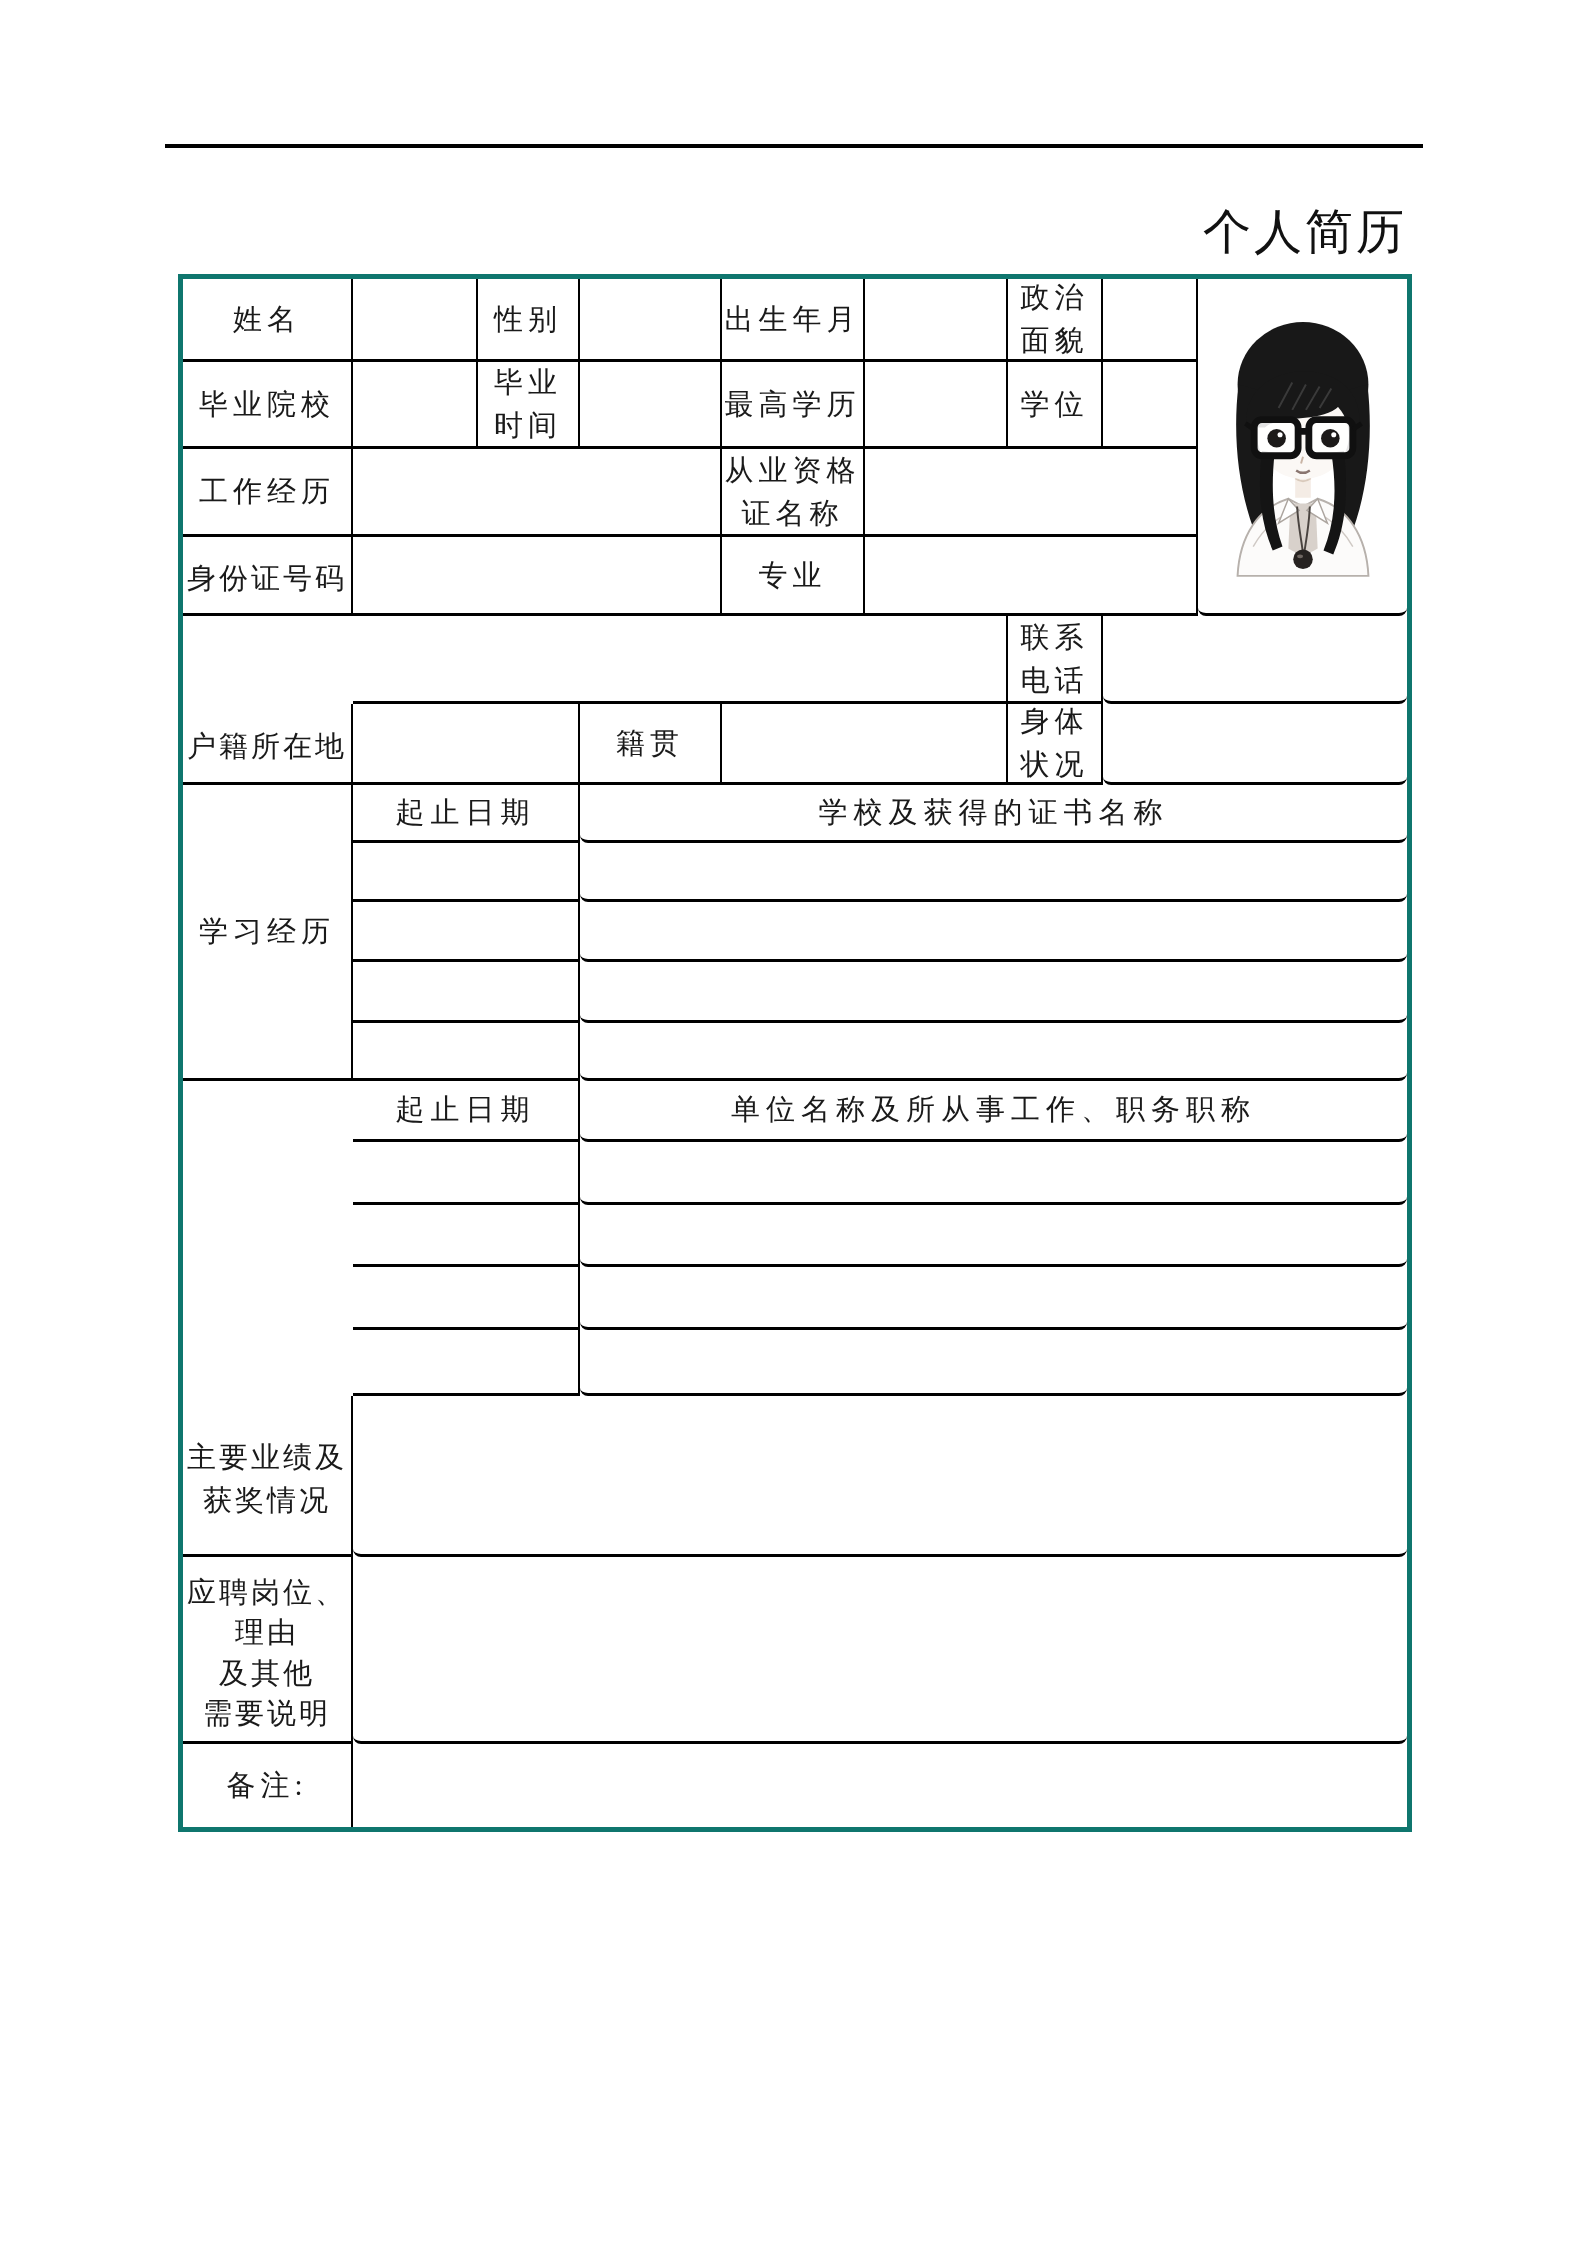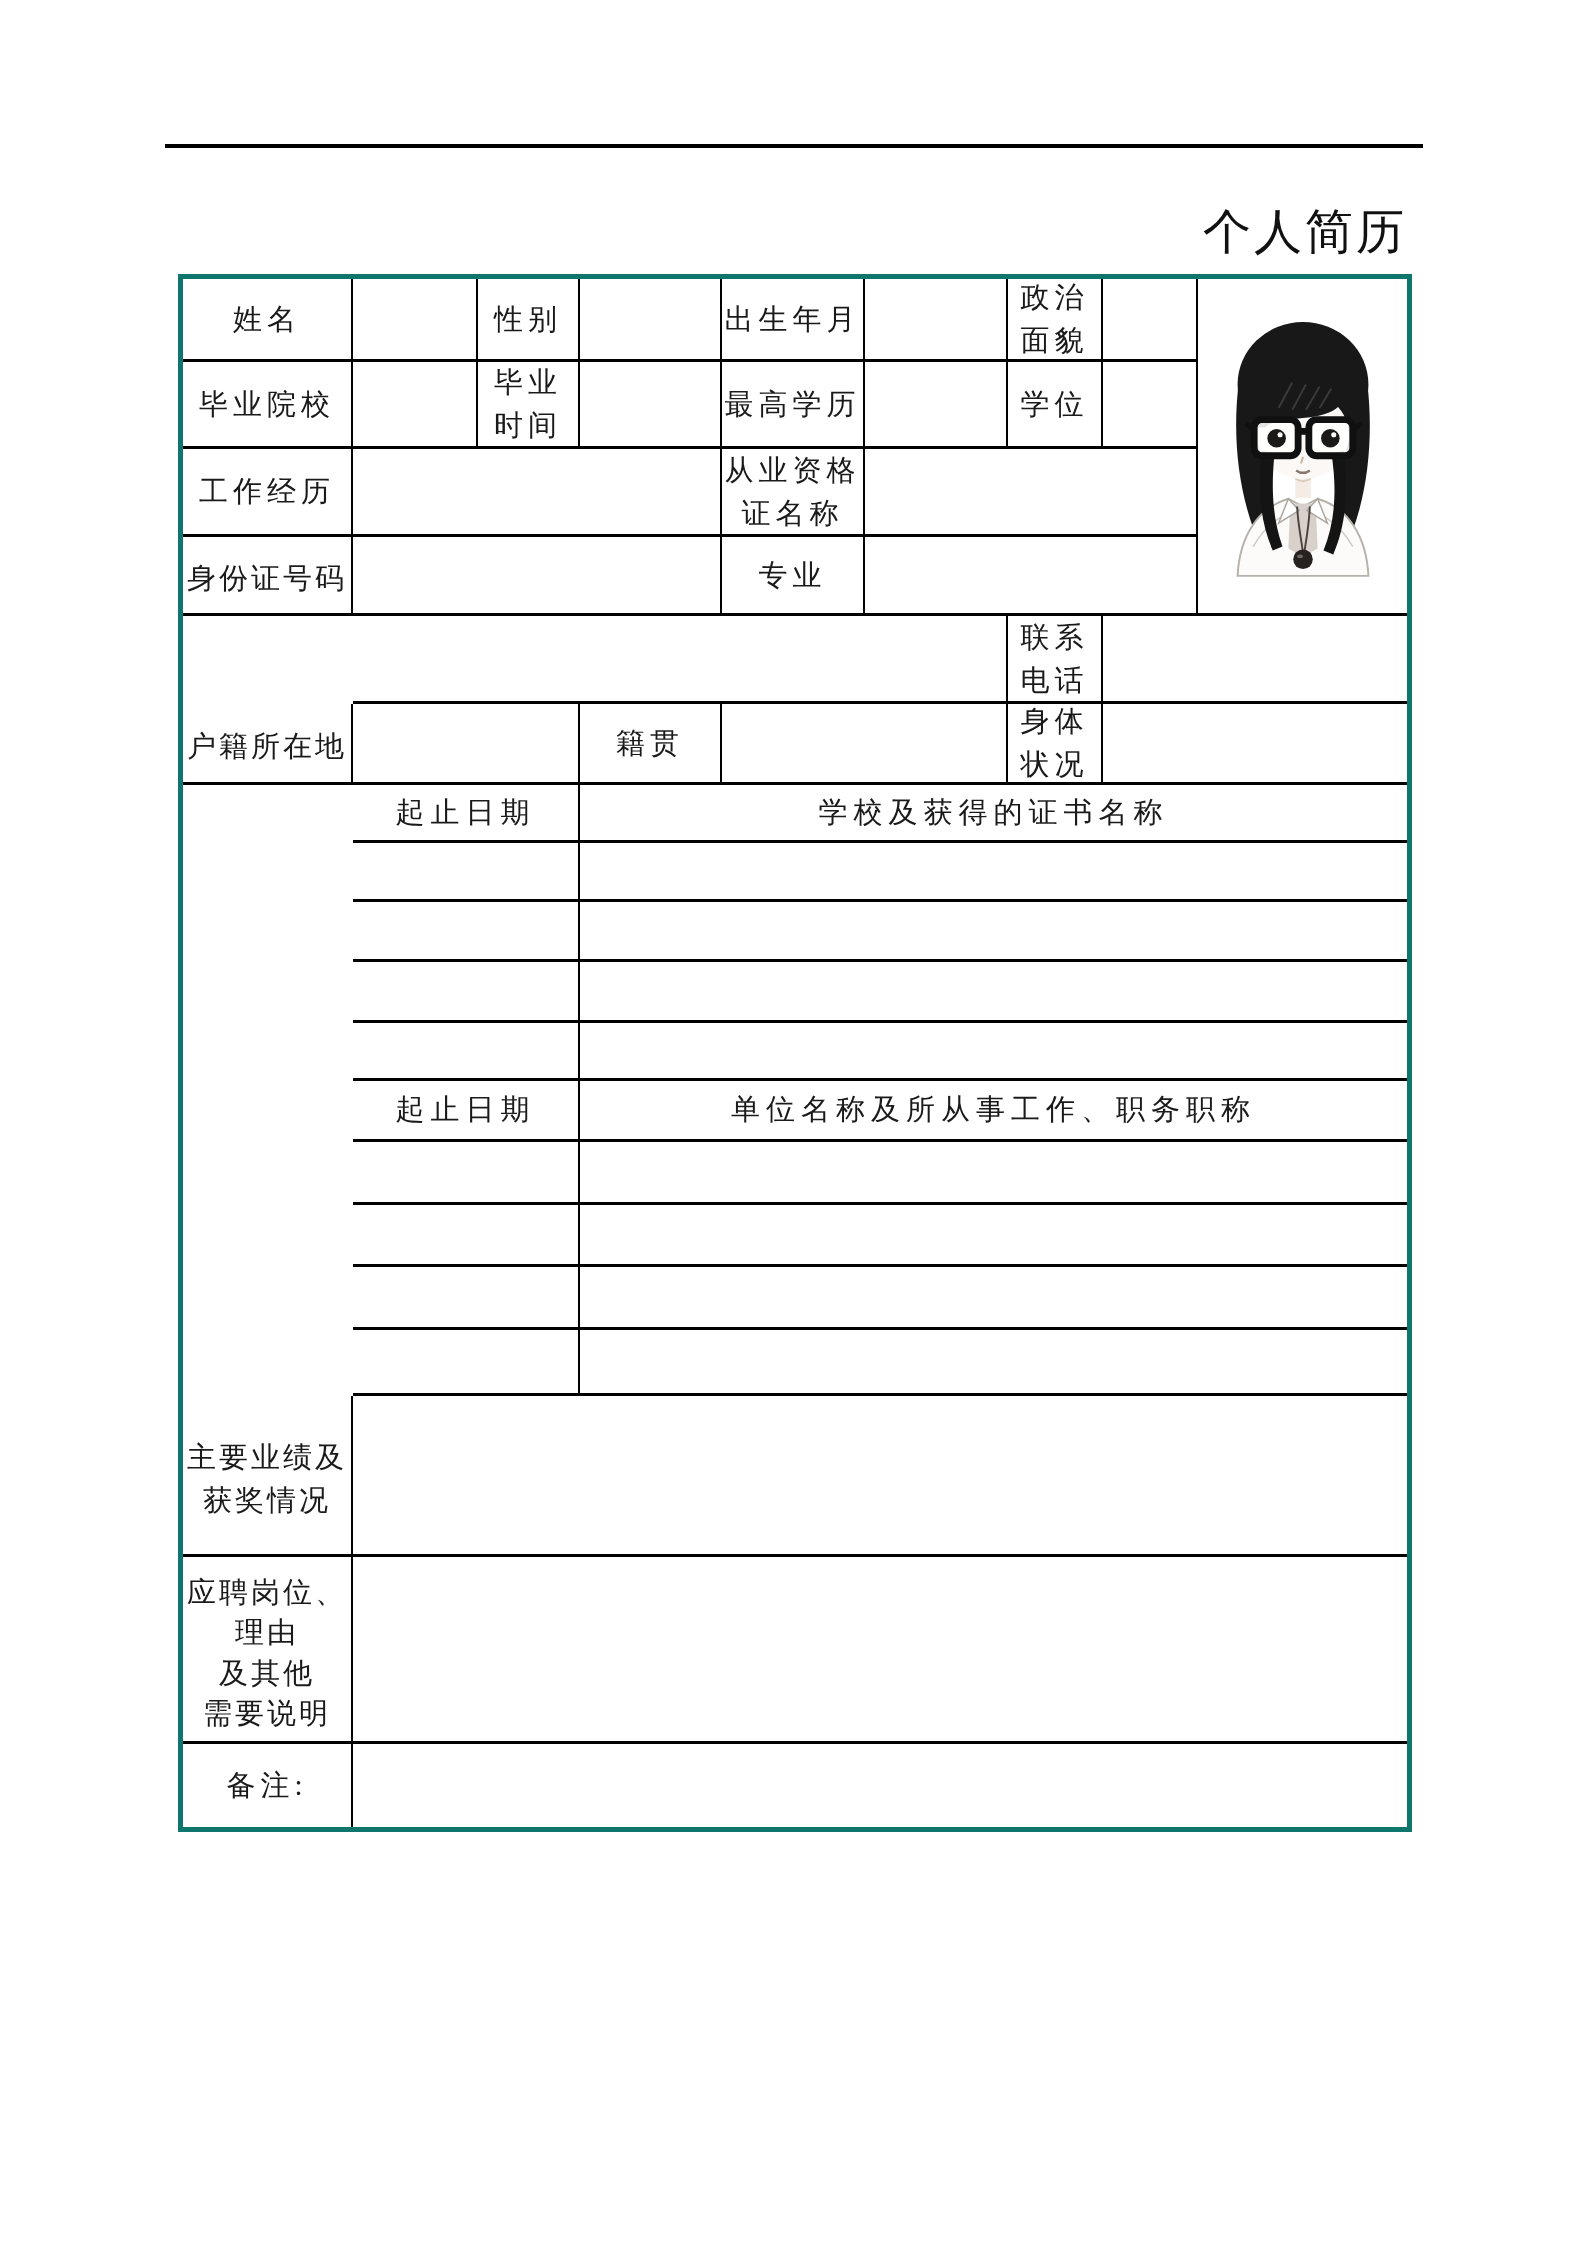--- a/index.html
+++ b/index.html
@@ -7,21 +7,21 @@
        font-family:"Liberation Serif","DejaVu Serif",serif;color:#1a1a1a;}
   .rule{position:absolute;left:165px;top:144px;width:1258px;height:4px;background:#000;}
   .title{position:absolute;left:183px;top:200px;width:1224px;margin:0;
          text-align:right;font-size:48px;font-weight:400;letter-spacing:3px;color:#111;}
   .tbl{position:absolute;left:178px;top:274px;display:grid;background:#fff;
        grid-template-columns:170px 125px 102px 142px 143px 143px 95px 95px 209px;
        grid-template-rows:83px 87px 88px 79px 88px 81px 58px 59px 60px 61px 58px 61px 63px 62px 63px 66px 161px 187px 83px;
        border:5px solid #0f766e;}
   .c{box-sizing:border-box;border-right:2px solid #000;border-bottom:3px solid #000;
      display:flex;align-items:center;justify-content:center;overflow:hidden;}
-  .er{border-right:none;}
+  .er{border-right:none;border-radius:8px;}
   .eb{border-bottom:none;}
   .lbl{font-size:29px;line-height:1.48;letter-spacing:5px;text-align:center;
        white-space:pre-line;color:#1a1a1a;}
   .lbl.tight{letter-spacing:3px;margin-top:7px;}
   .hdr{font-size:29px;letter-spacing:6px;text-align:center;color:#1a1a1a;}
   .photo-wrap{align-items:center;justify-content:center;}
   svg{display:block;}
 </style>
 </head>
 <body>
@@ -145,20 +145,23 @@
   <div class="c" style="grid-area:6/4/7/5">
       <span class="lbl">籍贯</span>
     </div>
   <div class="c" style="grid-area:6/5/7/7"></div>
   <div class="c" style="grid-area:6/7/7/8">
       <span class="lbl">身体
 状况</span>
     </div>
   <div class="c er" style="grid-area:6/8/7/10"></div>
 
+  <div class="c" style="grid-area:7/1/12/2">
+      <span class="lbl">学习经历</span>
+    </div>
   <div class="c" style="grid-area:7/2/8/4">
       <span class="hdr">起止日期</span>
     </div>
   <div class="c er" style="grid-area:7/4/8/10">
       <span class="hdr">学校及获得的证书名称</span>
     </div>
 
   <div class="c" style="grid-area:8/2/9/4"></div>
   <div class="c er" style="grid-area:8/4/9/10"></div>
   <div class="c" style="grid-area:9/2/10/4"></div>

